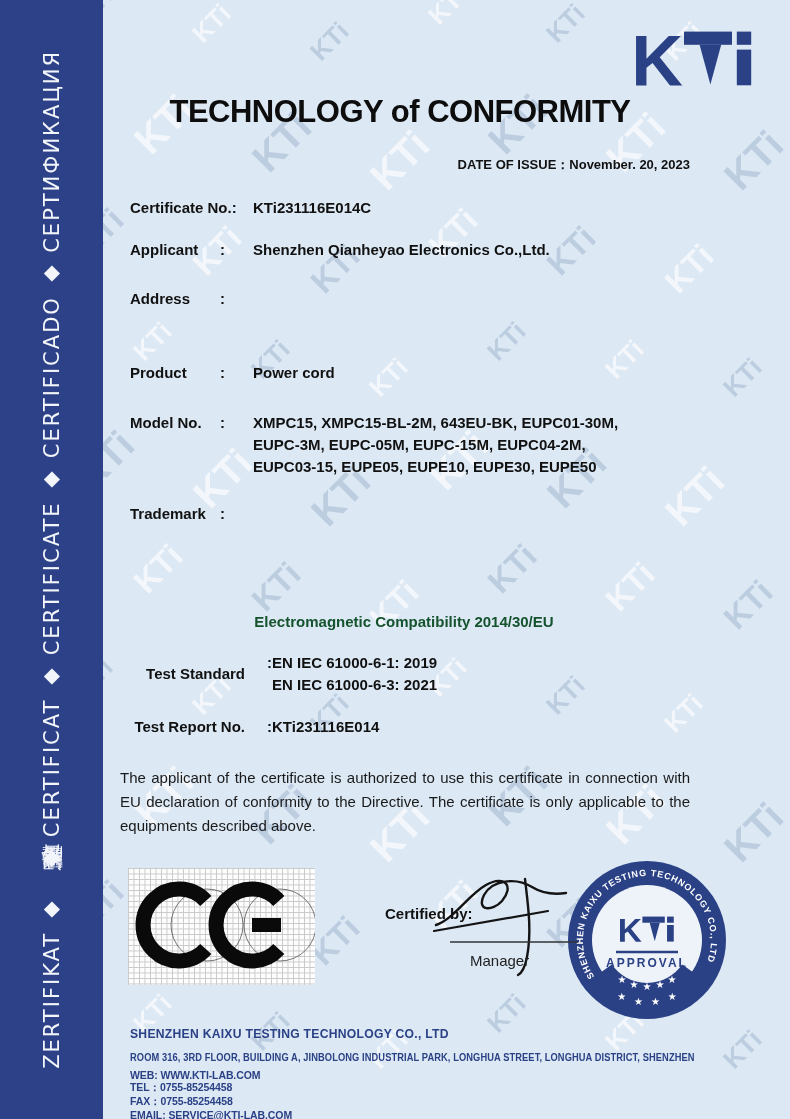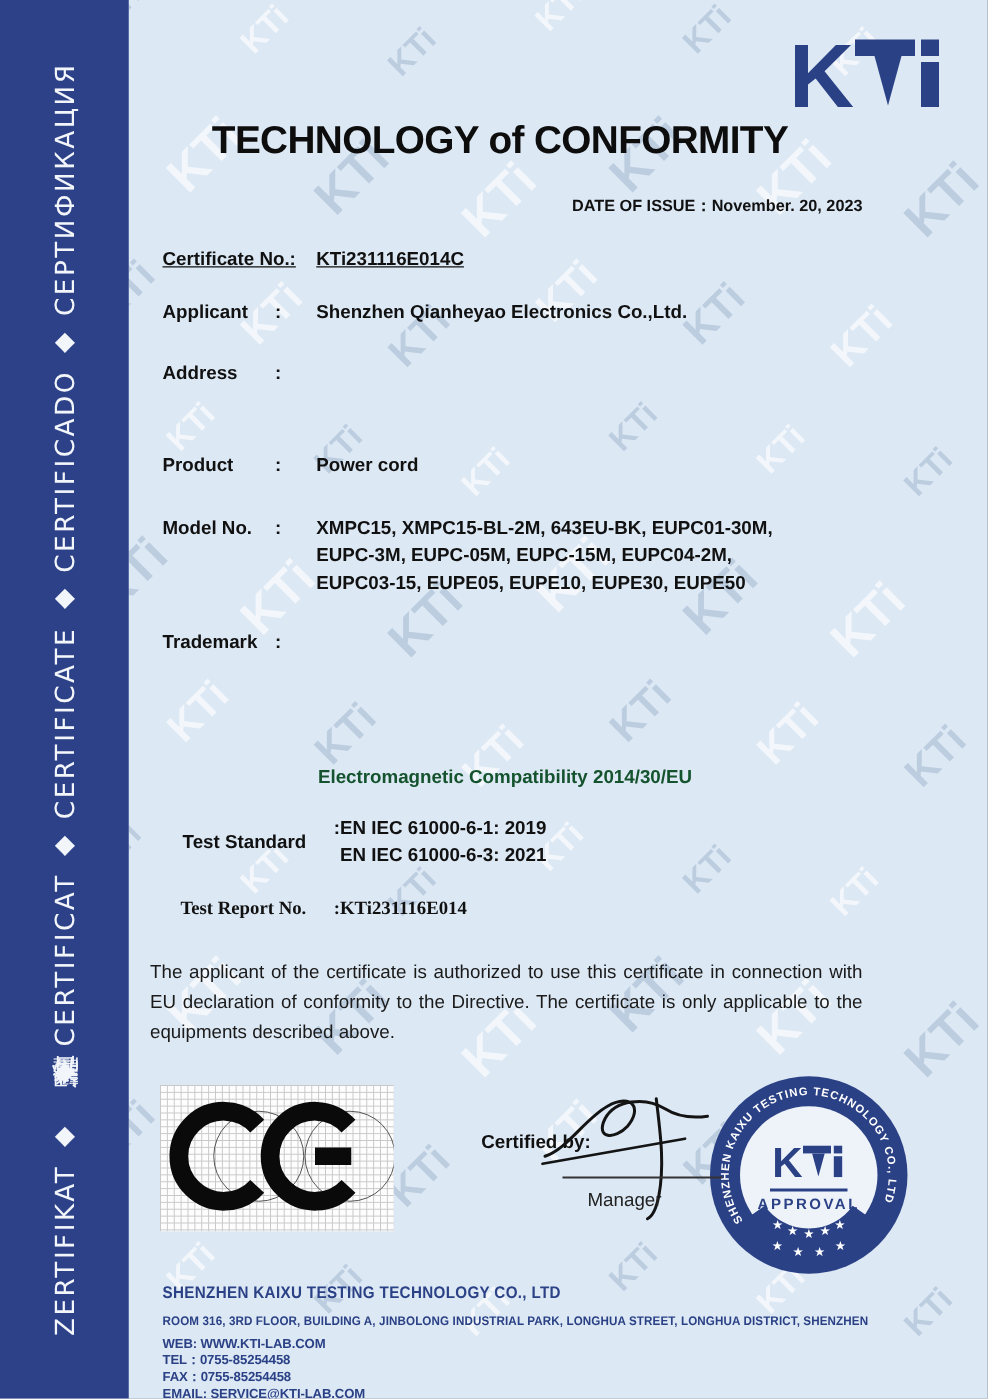--- a/index.html
+++ b/index.html
@@ -133,21 +133,21 @@
     </div>
 
   <svg class="logo-svg" width="120" height="56" viewBox="0 0 100 46">
     <use href="#kti-logo"></use>
   </svg>
 
   <div class="abs title">TECHNOLOGY of CONFORMITY</div>
 
   <div class="abs date-line">DATE OF ISSUE：November. 20, 2023</div>
 
-  <div class="abs row grid-a" style="left:130px;top:197px;text-decoration:underline;">
+  <div class="abs row grid-a" style="left:130px;top:197px;">
     <span class="lbl">Certificate No.:</span>
     <span class="val">KTi231116E014C</span>
   </div>
 
   <div class="abs row grid-b" style="left:130px;top:239px;">
     <span class="lbl">Applicant</span>
     <span>:</span>
     <span class="val">Shenzhen Qianheyao Electronics Co.,Ltd.</span>
   </div>
 
@@ -178,21 +178,21 @@
 
   <div class="abs emc">Electromagnetic Compatibility 2014/30/EU</div>
 
   <div class="abs row grid-c" style="left:130px;top:652px;">
     <span class="lbl">Test Standard</span>
     <span>:</span>
     <span class="val">EN IEC 61000-6-1: 2019
 EN IEC 61000-6-3: 2021</span>
   </div>
 
-  <div class="abs row grid-c" style="left:130px;top:716px;font-family:Liberation Serif, serif;">
+  <div class="abs row grid-c" style="left:130px;top:716px;">
     <span class="lbl">Test Report No.</span>
     <span>:</span>
     <span class="val">KTi231116E014</span>
   </div>
 
   <div class="abs para" style="left:120px;top:766px;width:570px;line-height:24px;">The applicant of the certificate is authorized to use this certificate in connection with EU declaration of conformity to the Directive. The certificate is only applicable to the equipments described above.</div>
 
   <div class="abs ce-box">
     <svg width="187" height="117" viewBox="0 0 187 117">
       <circle cx="79" cy="57" r="36" fill="none" stroke="#555" stroke-width="0.8"></circle>

